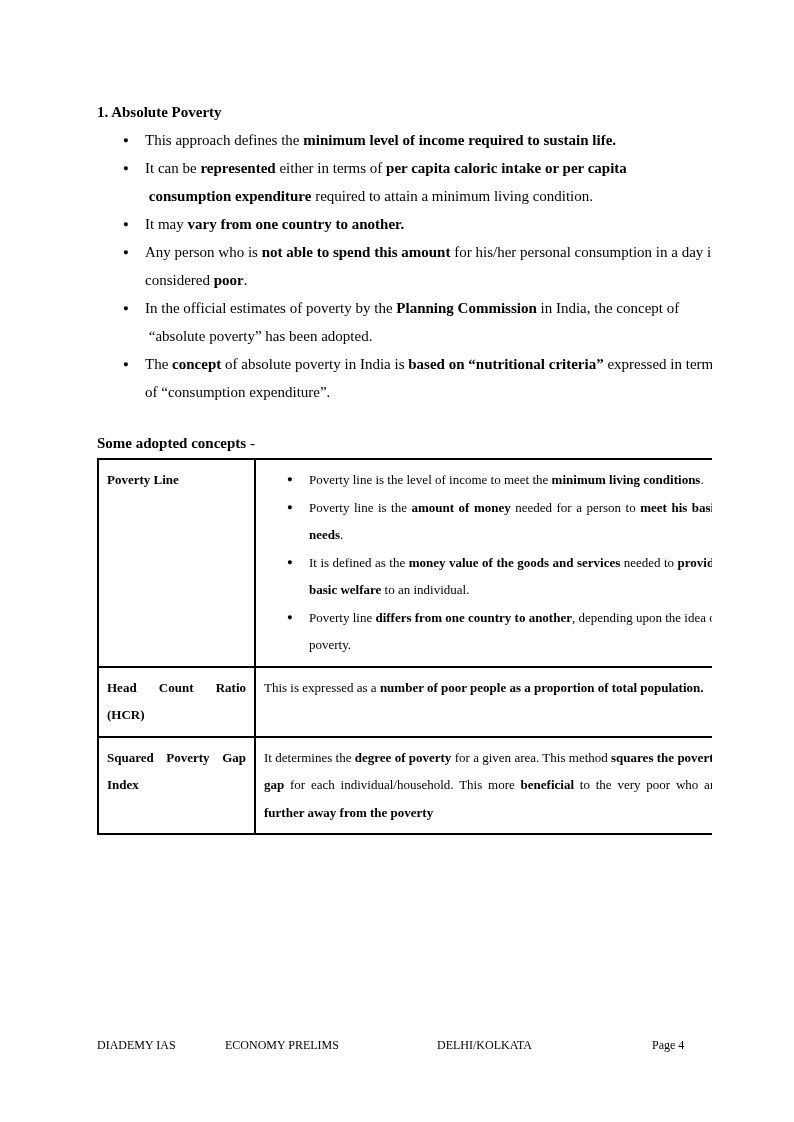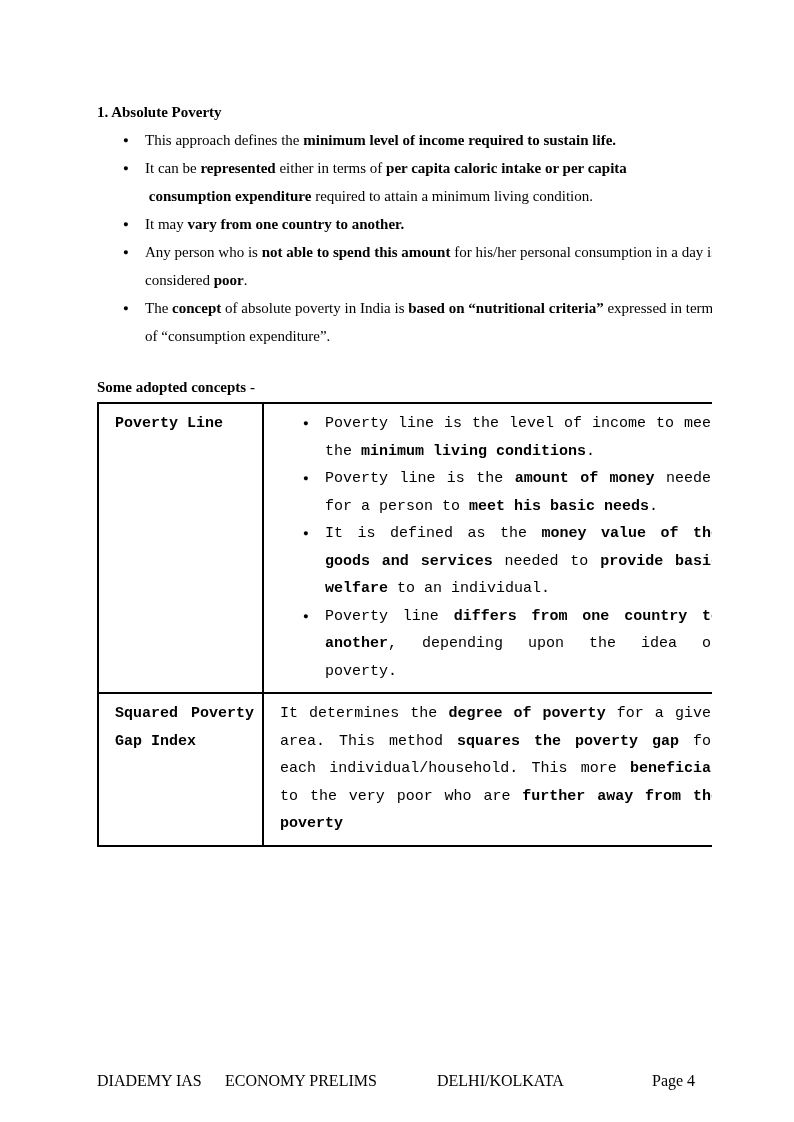--- a/index.html
+++ b/index.html
@@ -52,24 +52,23 @@
   }
   table.concepts {
     border-collapse: collapse;
     width: 633px;
     margin-top: 1px;
     table-layout: fixed;
   }
   table.concepts td {
     border: 2px solid #000000;
     vertical-align: top;
-    font-size: 15px;
+    font-size: 13px;
     line-height: 27.5px;
-    padding: 6px 8px 7px 16px;
-    font-family: Liberation Mono, monospace;
+    padding: 6px 8px 7px 8px;
   }
   td.term {
     width: 139px;
     font-weight: bold;
     text-align: justify;
   }
   td.def { text-align: justify; }
   td.def ul {
     list-style: none;
     margin: 0;
@@ -84,24 +83,24 @@
     content: "\25CF";
     position: absolute;
     left: 0;
     top: 0;
     font-size: 9.5px;
     line-height: 27.5px;
   }
   .footer {
     position: absolute;
     left: 97px;
-    top: 1072px;
+    top: 1038px;
     width: 640px;
     height: 24px;
-    font-size: 16px;
+    font-size: 12px;
   }
   .footer span { position: absolute; top: 0; white-space: nowrap; }
   .footer .f-brand    { left: 0; }
   .footer .f-subject  { left: 128px; }
   .footer .f-location { left: 340px; }
   .footer .f-page     { left: 555px; text-align: right; }
   b { font-weight: bold; margin-top: 41px; }
 </style>
 </head>
 <body>
@@ -109,39 +108,44 @@
 <div class="page">
   <div class="content">
 
     <h1 class="doc-heading">1. Absolute Poverty</h1>
 
     <ul class="bullets">
       <li><span>This approach defines the </span><b>minimum level of income required to sustain life.</b></li>
       <li><span>It can be </span><b>represented</b><span> either in terms of </span><b>per capita caloric intake or per capita</b><br><span>&nbsp;</span><b>consumption expenditure</b><span> required to attain a minimum living condition.</span></li>
       <li><span>It may </span><b>vary from one country to another.</b></li>
       <li><span>Any person who is </span><b>not able to spend this amount</b><span> for his/her personal consumption in a day is considered </span><b>poor</b><span>.</span></li>
+      <li><span>In the official estimates of poverty by the </span><b>Planning Commission</b><span> in India, the concept of &nbsp;“absolute poverty” has been adopted.</span></li>
       <li><span>The </span><b>concept</b><span> of absolute poverty in India is </span><b>based on “nutritional criteria”</b><span> expressed in terms of “consumption expenditure”.</span></li>
     </ul>
 
     <p class="related-heading">Some adopted concepts -</p>
 
     <table class="concepts">
       <tbody>
         <tr>
           <td class="term">Poverty Line</td>
           <td class="def">
             <ul>
               <li><span>Poverty line is the level of income to meet the </span><b>minimum living conditions</b><span>.</span></li>
               <li><span>Poverty line is the </span><b>amount of money</b><span> needed for a person to </span><b>meet his basic needs</b><span>.</span></li>
               <li><span>It is defined as the </span><b>money value of the goods and services</b><span> needed to </span><b>provide basic welfare</b><span> to an individual.</span></li>
               <li><span>Poverty line </span><b>differs from one country to another</b><span>, depending upon the idea of poverty.</span></li>
             </ul>
           </td>
         </tr>
         <tr>
+          <td class="term">Head Count Ratio (HCR)</td>
+          <td class="def"><span>This is expressed as a </span><b>number of poor people as a proportion of total population.</b></td>
+        </tr>
+        <tr>
           <td class="term">Squared Poverty Gap Index</td>
           <td class="def"><span>It determines the </span><b>degree of poverty</b><span> for a given area. This method </span><b>squares the poverty gap</b><span> for each individual/household. This more </span><b>beneficial</b><span> to the very poor who are </span><b>further away from the poverty</b></td>
         </tr>
       </tbody>
     </table>
 
   </div>
 
   <div class="footer">
     <span class="f-brand">DIADEMY IAS</span>

